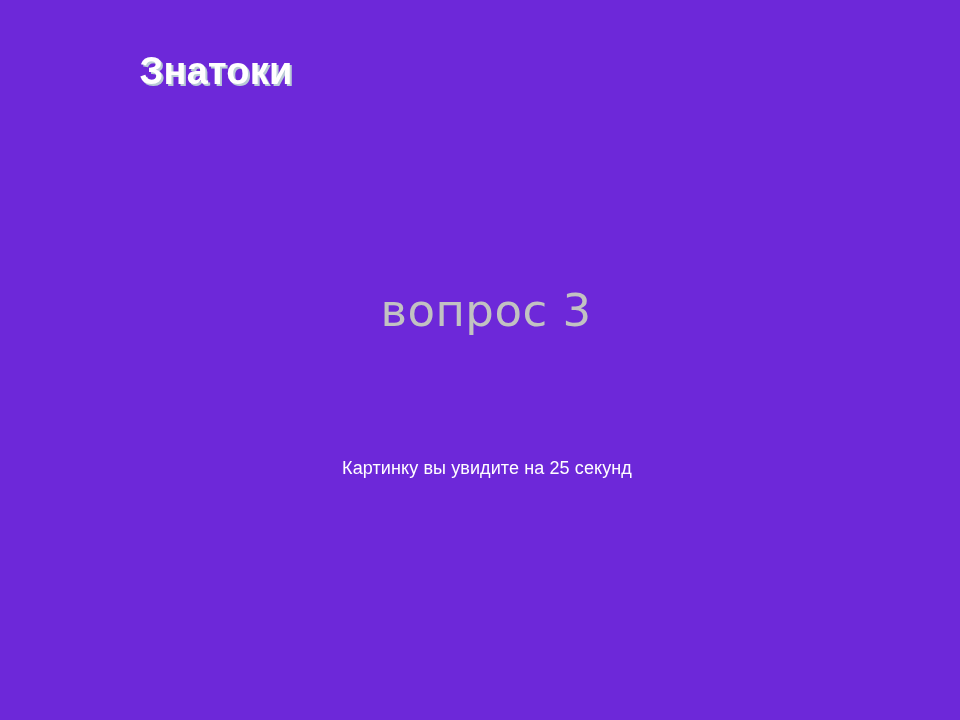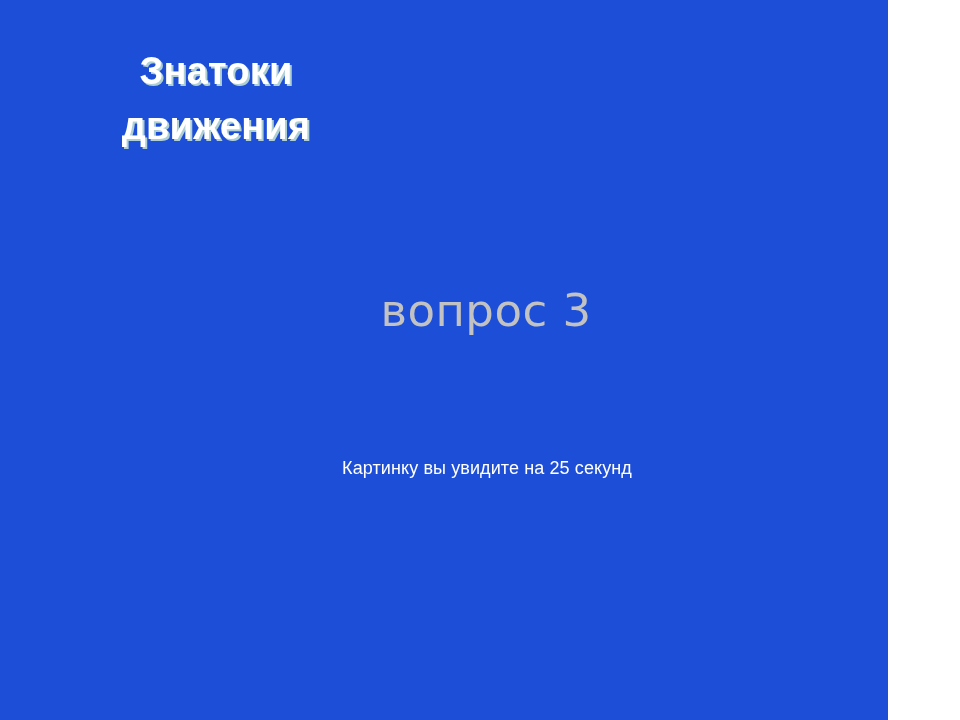--- a/index.html
+++ b/index.html
@@ -7,23 +7,23 @@
     padding: 0;
   }
 
   body {
     background: #ffffff;
     font-family: "Liberation Sans", sans-serif;
   }
 
   .slide {
     position: relative;
-    width: 888px;
+    width: 960px;
     height: 720px;
-    background: #1d4ed8;
+    background: #6d28d9;
     overflow: hidden;
   }
 
   
   .title-block {
     position: absolute;
     left: 0px;
     top: 44px;
     width: 432px;
     text-align: center;
@@ -73,20 +73,19 @@
     white-space: nowrap;
   }
 </style>
 </head>
 <body>
 
 <div class="slide">
 
   <div class="title-block">
     <span class="title-line">Знатоки</span>
-    <span class="title-line">движения</span>
   </div>
 
   <div class="question-label">вопрос 3</div>
 
   <div class="caption">Картинку вы увидите на 25 секунд</div>
 
 </div>
 
 </body></html>

